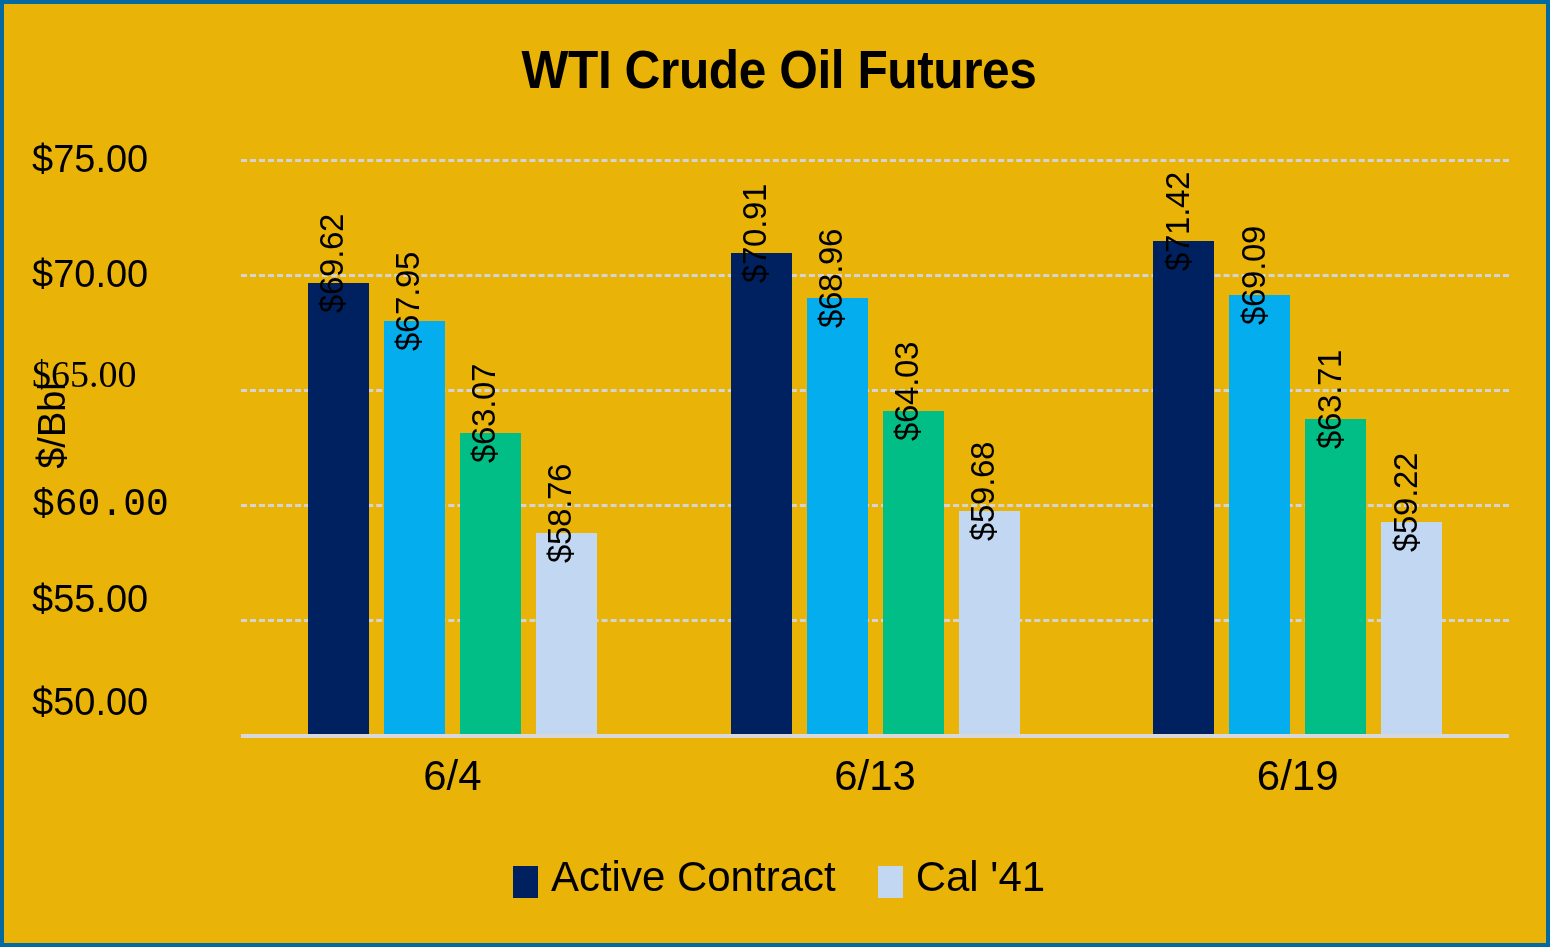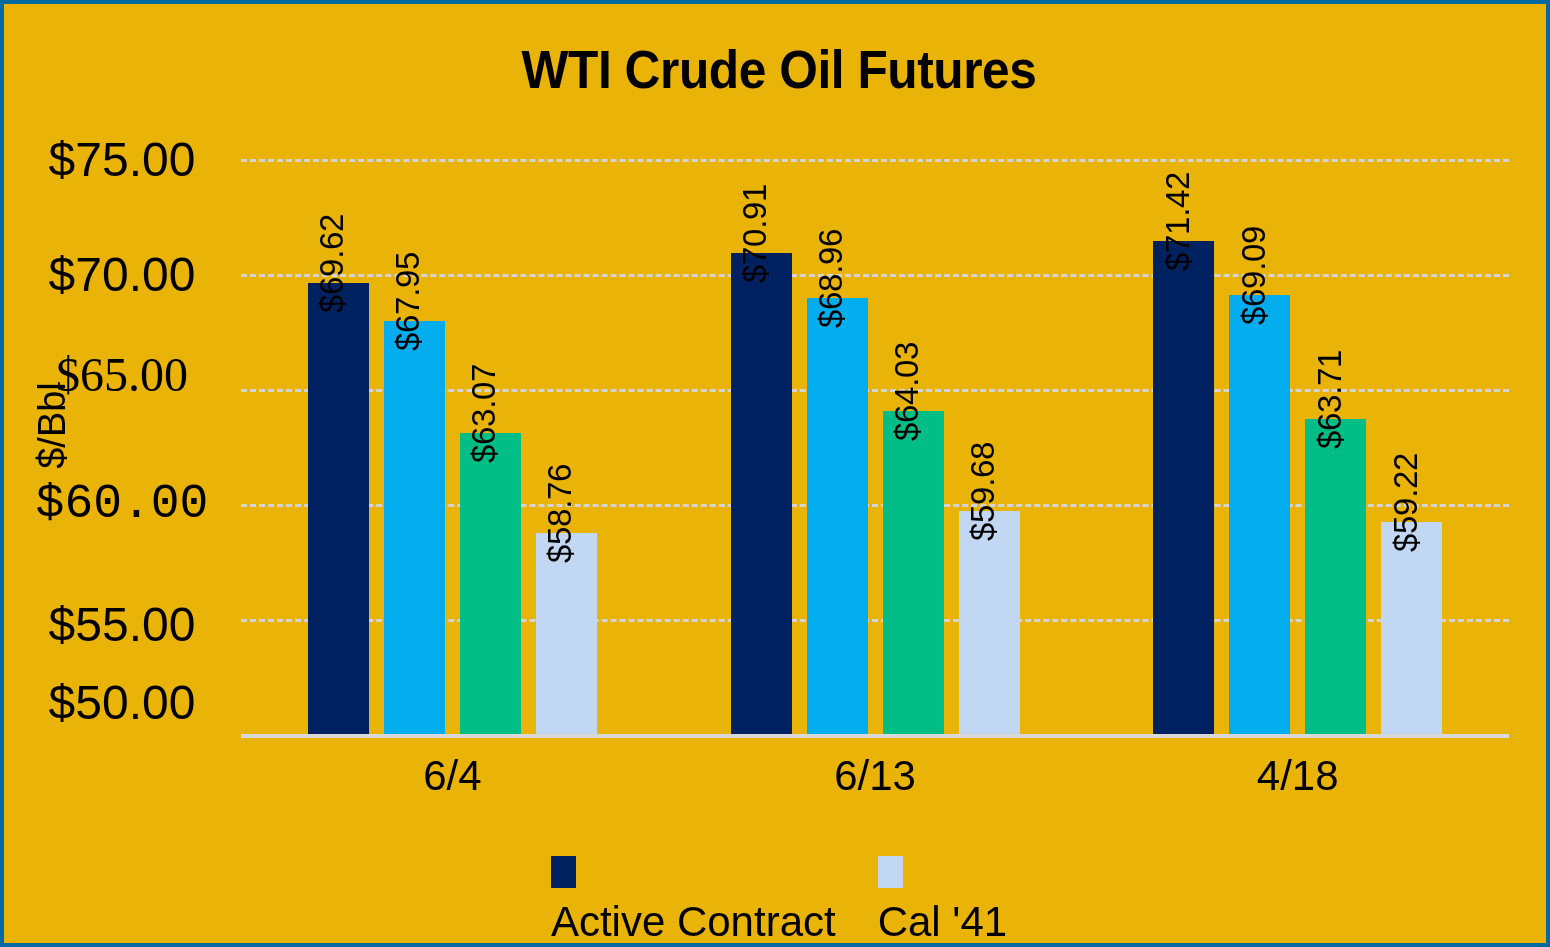--- a/index.html
+++ b/index.html
@@ -69,22 +69,22 @@
   }
   .gridline.baseline {
     border-top: 4px solid #d9d9d9;
   }
 
   
   .y-tick-label {
     position: absolute;
     right: 1334px;
     width: 180px;
-    text-align: center;
-    font-size: 48px;
+    text-align: left;
+    font-size: 38px;
     color: #000000;
     white-space: nowrap;
     transform: translateY(-50%);
   }
 
   
   .bar {
     position: absolute;
     bottom: 0;
   }
@@ -118,22 +118,21 @@
     top: 852px;
     width: 1550px;
     display: flex;
     flex-direction: row;
     justify-content: center;
     align-items: center;
     gap: 42px;
   }
   .legend-item {
     display: flex;
-    flex-direction: column;
-    align-items: flex-start;
+    align-items: flex-end;
     gap: 13px;
   }
   .legend-swatch {
     width: 25px;
     height: 32px;
     flex: none;
   }
   .legend-label {
     font-size: 42px;
     color: #000000;
@@ -148,21 +147,21 @@
 
   <div class="chart-title">WTI Crude Oil Futures</div>
 
   <div class="y-axis-title">$/Bbl</div>
 
   <div id="y-ticks">
       <div class="y-tick-label" style="top: 155px;">$75.00</div>
       <div class="y-tick-label" style="top: 270px;">$70.00</div>
       <div class="y-tick-label" style="top: 370px; font-family: Liberation Serif, serif;">$65.00</div>
       <div class="y-tick-label" style="top: 500px; font-family: Liberation Mono, monospace;">$60.00</div>
-      <div class="y-tick-label" style="top: 620px;">$55.00</div>
+      <div class="y-tick-label" style="top: 595px;">$55.00</div>
       <div class="y-tick-label" style="top: 698px;">$50.00</div>
     </div>
 
   <div class="plot-area" id="plot-area">
     <div id="gridlines">
         <div class="gridline" style="top: 0px;"></div>
         <div class="gridline" style="top: 115px;"></div>
         <div class="gridline" style="top: 230px;"></div>
         <div class="gridline" style="top: 345px;"></div>
         <div class="gridline" style="top: 460px;"></div>
@@ -192,21 +191,21 @@
         <div class="bar" title="6/18 Cal '22 $63.71" style="left: 1064.17px; width: 61px; height: 315.33px; background: rgb(0, 190, 133);"></div>
         <div class="bar-value" style="left: 1107.67px; top: 251.67px;">$63.71</div>
         <div class="bar" title="6/18 Cal '23 $59.22" style="left: 1140.17px; width: 61px; height: 212.06px; background: rgb(194, 216, 242);"></div>
         <div class="bar-value" style="left: 1183.67px; top: 354.94px;">$59.22</div>
       </div>
   </div>
 
   <div id="x-ticks">
       <div class="x-tick-label" style="left: 448.333px;">6/4</div>
       <div class="x-tick-label" style="left: 871px;">6/13</div>
-      <div class="x-tick-label" style="left: 1293.67px;">4/18</div>
+      <div class="x-tick-label" style="left: 1293.67px;">6/19</div>
     </div>
 
   <div class="legend" id="legend">
       <div class="legend-item">
         <span class="legend-swatch" style="background: rgb(0, 33, 96);"></span>
         <span class="legend-label">Active Contract</span>
       </div>
       <div class="legend-item">
         <span class="legend-swatch" style="background: rgb(194, 216, 242);"></span>
         <span class="legend-label">Cal '41</span>

